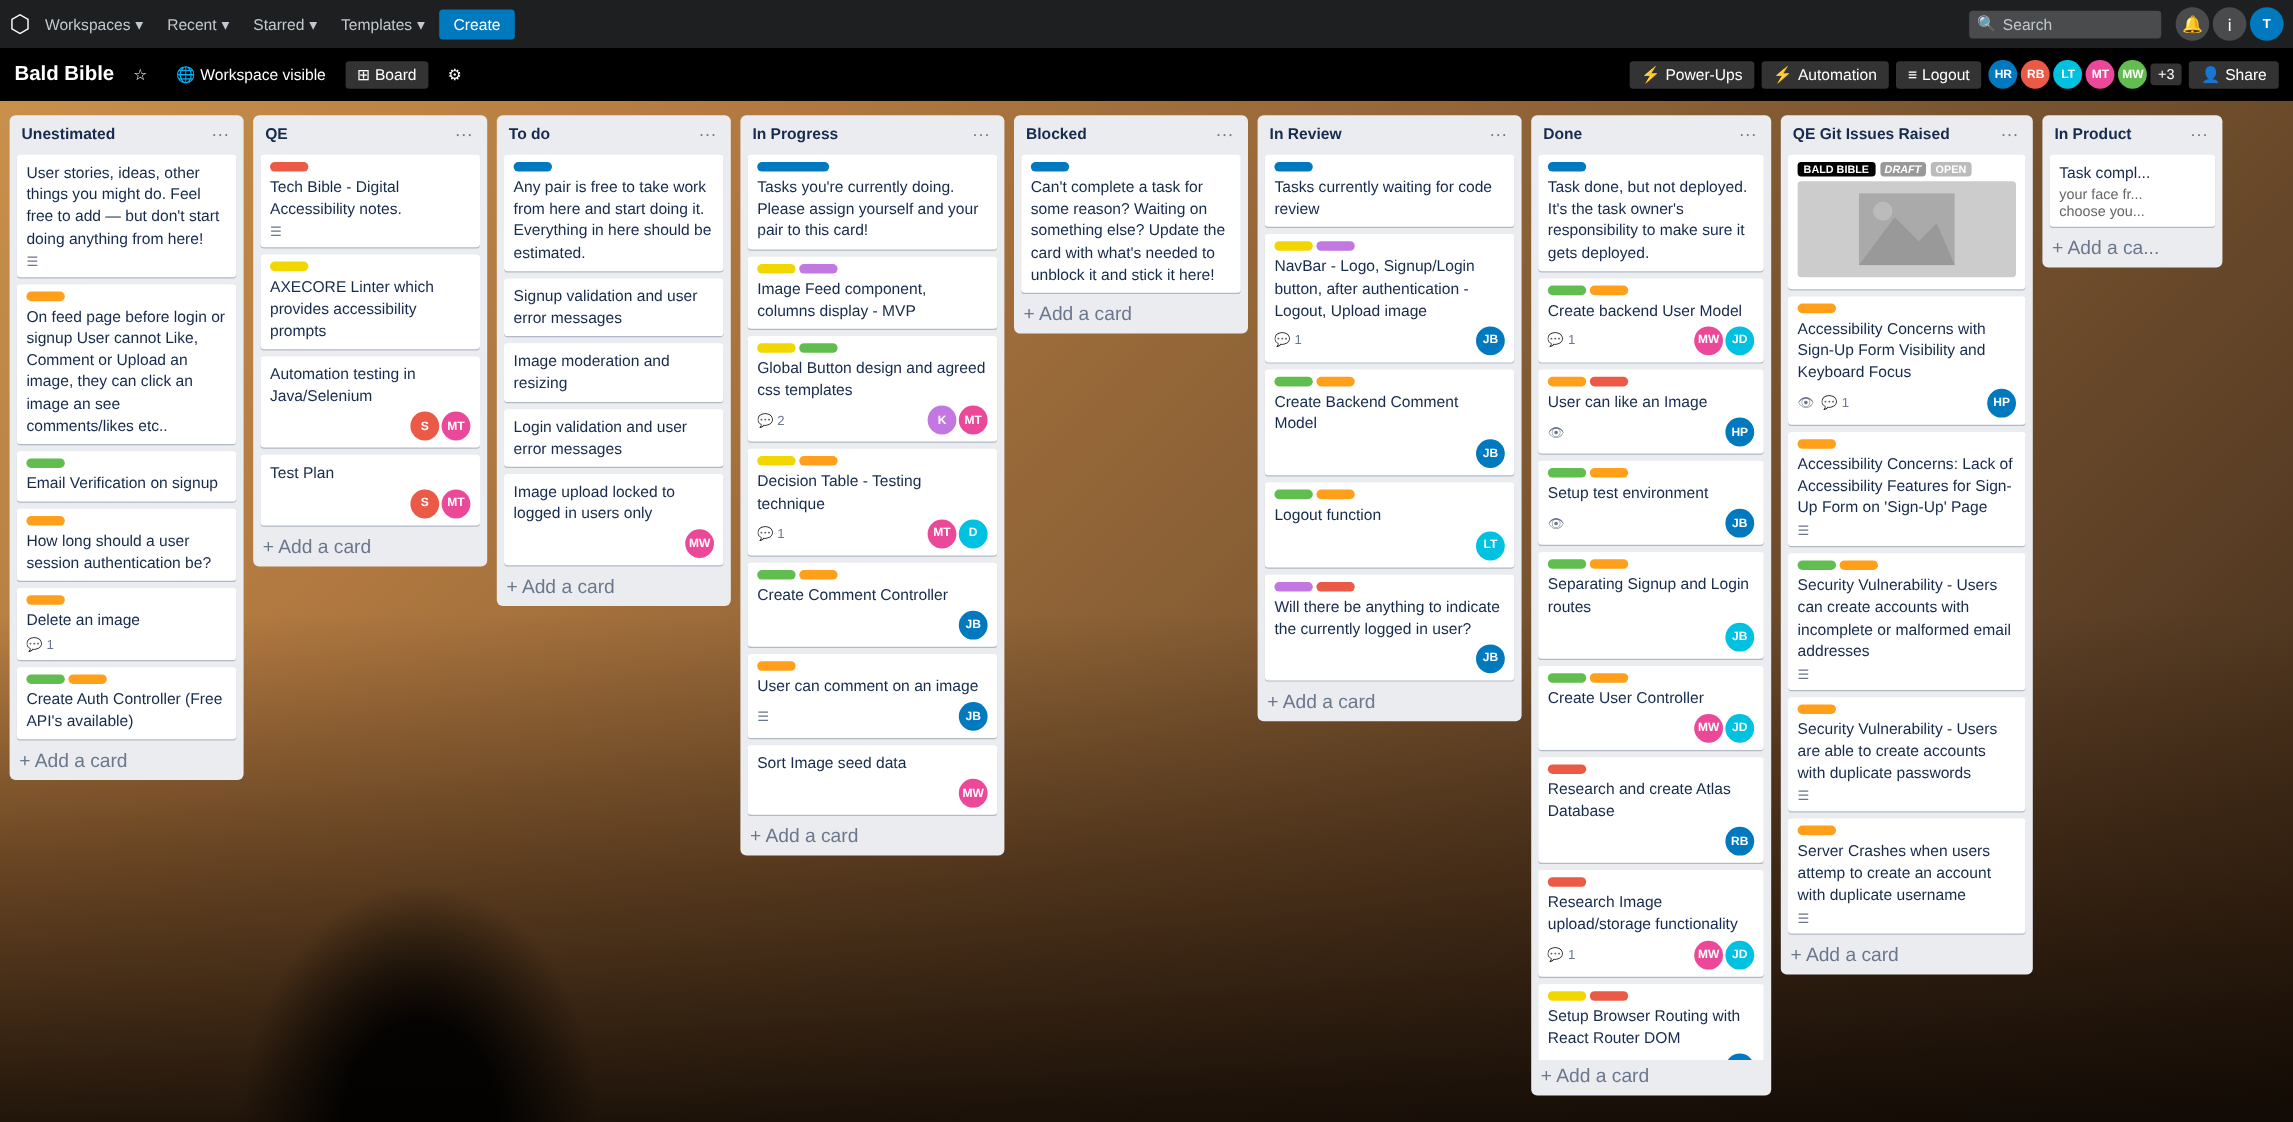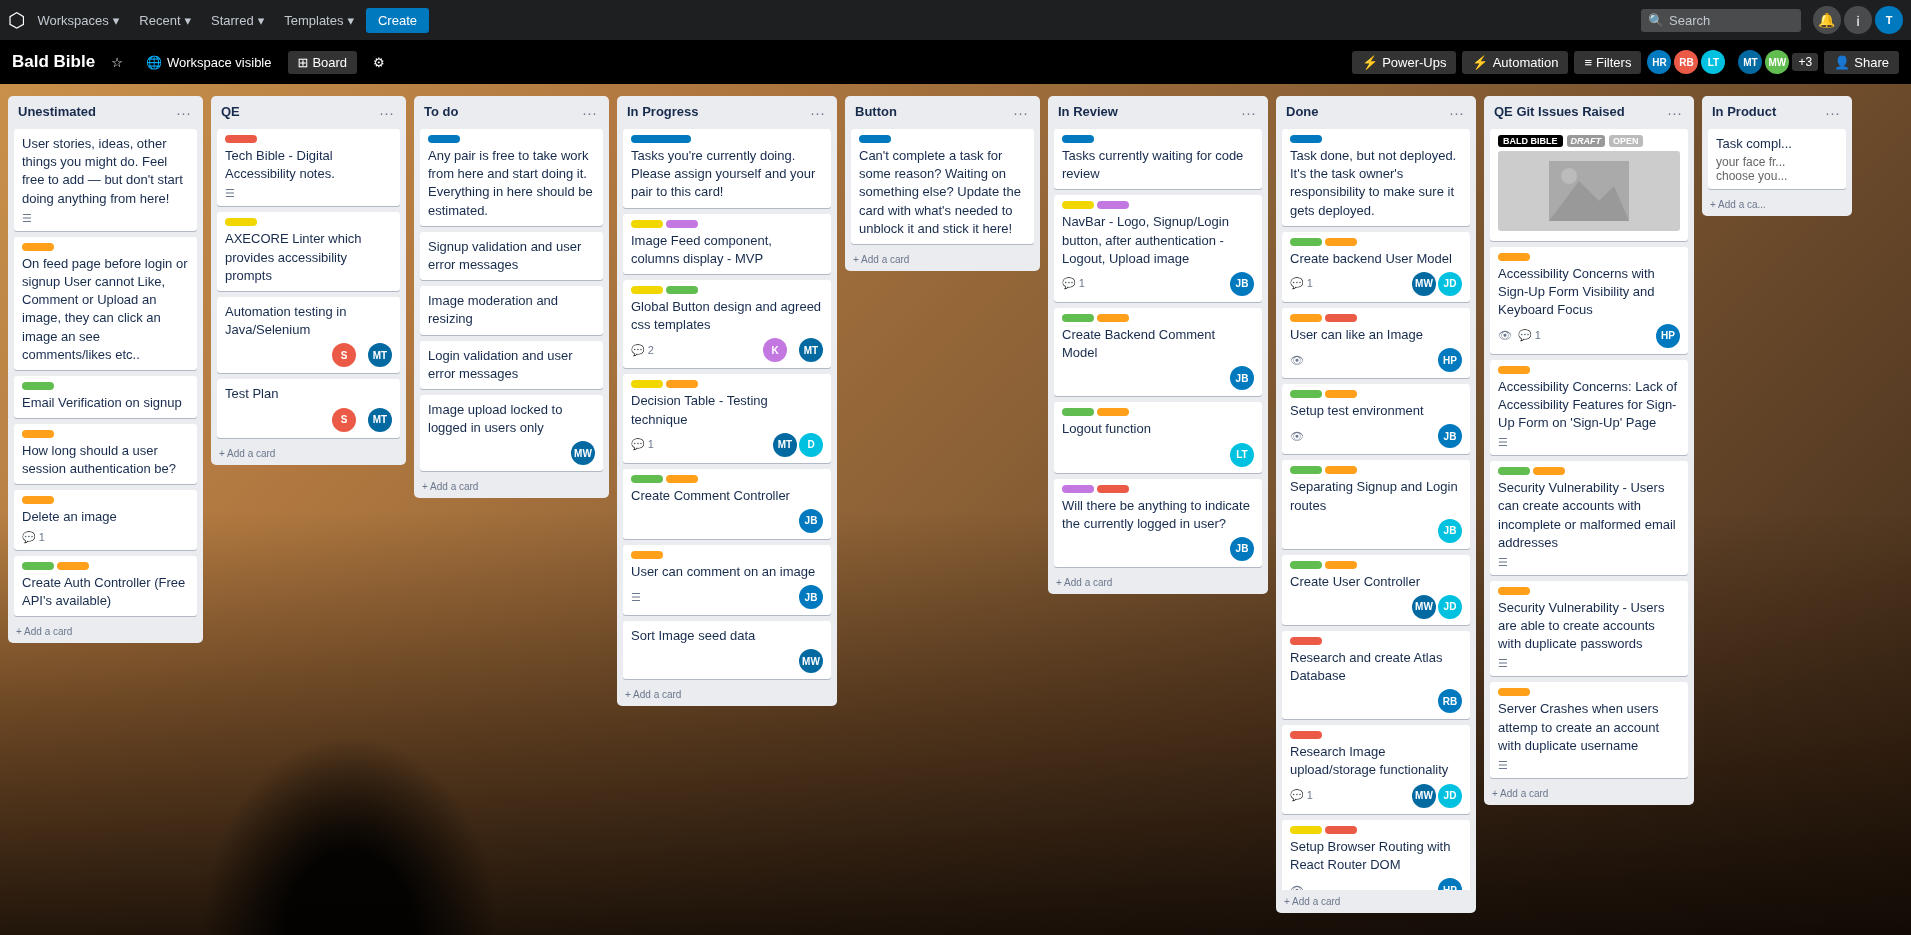--- a/index.html
+++ b/index.html
@@ -193,21 +193,21 @@
     }
     .add-card-btn {
       display: flex;
       align-items: center;
       gap: 4px;
       padding: 6px 8px;
       color: #6b778c;
       background: none;
       border: none;
       cursor: pointer;
-      font-size: 10px;
+      font-size: 16px;
       border-radius: 3px;
       width: 100%;
       text-align: left;
     }
 
     
     .card {
       background: #fff;
       border-radius: 3px;
       padding: 6px 8px;
@@ -270,21 +270,21 @@
     .l-orange { background: #ff9f1a; }
     .l-yellow { background: #f2d600; }
     .l-green { background: #61bd4f; }
     .l-blue { background: #0079bf; }
     .l-purple { background: #c377e0; }
 
     
     .av-blue { background: #0079bf; }
     .av-green { background: #61bd4f; }
     .av-red { background: #eb5a46; }
-    .av-orange { background: #0369a1; margin-left: 10px; }
+    .av-orange { background: #ec4899; }
     .av-purple { background: #c377e0; }
     .av-teal { background: #00c2e0; }
 
     .col-wide {
       width: 220px;
       min-width: 220px;
     }
 
     
     .col-partial {
@@ -346,21 +346,21 @@
   <button class="topbar-btn" style="color:#fff;">
     🌐 <span>Workspace visible</span>
   </button>
   <button class="boardbar-btn">
     ⊞ <span>Board</span>
   </button>
   <button class="topbar-btn" style="color:#fff;">⚙</button>
   <div class="boardbar-right">
     <button class="boardbar-btn">⚡ <span>Power-Ups</span></button>
     <button class="boardbar-btn">⚡ <span>Automation</span></button>
-    <button class="boardbar-btn">≡ <span>Filters</span></button>
+    <button class="boardbar-btn">≡ <span>Logout</span></button>
     <div class="avatar-group">
       <div class="avatar-xs av-blue">HR</div>
       <div class="avatar-xs av-red">RB</div>
       <div class="avatar-xs av-teal">LT</div>
       <div class="avatar-xs av-orange">MT</div>
       <div class="avatar-xs av-green">MW</div>
       <button class="boardbar-btn" style="padding:2px 6px;font-size:12px;">+3</button>
     </div>
     <button class="boardbar-btn">👤 <span>Share</span></button>
   </div>
@@ -596,21 +596,21 @@
               <div class="avatar-xs av-orange">MW</div>
             </div>
           </div>
         </div>
       </div>
       <button class="add-card-btn">+ Add a card</button>
     </div>
 
     <div class="column">
       <div class="column-header">
-        <span class="column-title">Button</span>
+        <span class="column-title">Blocked</span>
         <button class="column-menu-btn">···</button>
       </div>
       <div class="column-cards">
         <div class="card">
           <div class="card-labels">
             <div class="label l-blue"></div>
           </div>
           <div class="card-title">Can't complete a task for some reason? Waiting on something else? Update the card with what's needed to unblock it and stick it here!</div>
         </div>
       </div>

